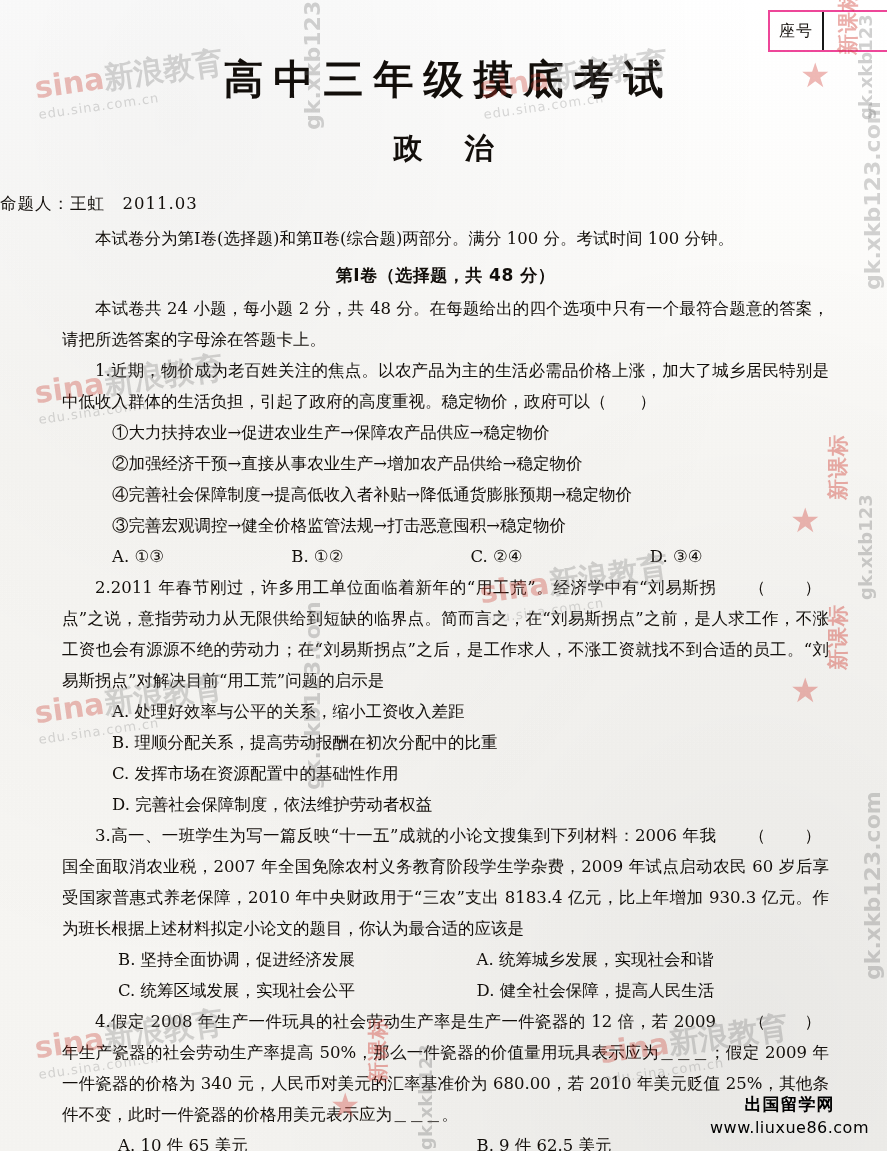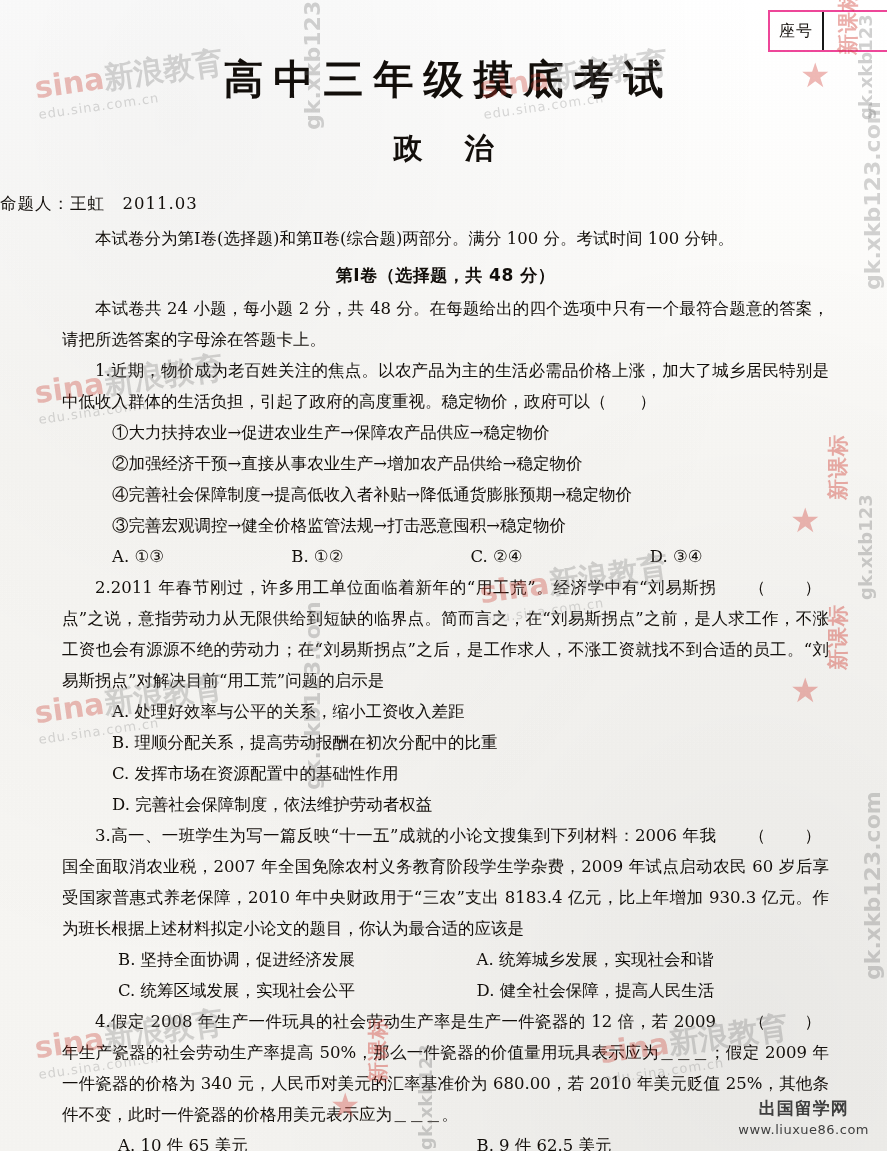--- a/index.html
+++ b/index.html
@@ -189,24 +189,24 @@
     font-size: 34px;
   }
 
   
   .footer-mark {
     position: absolute;
     right: 18px;
     bottom: 14px;
     text-align: center;
     font-family: "DejaVu Sans", "Liberation Sans", sans-serif;
-    color: #404040;
+    color: #000000;
   }
   .footer-mark .fm1 { font-size: 17px; font-weight: bold; letter-spacing: 1px; }
-  .footer-mark .fm2 { font-size: 13px; letter-spacing: .5px; margin-top: 2px; }
+  .footer-mark .fm2 { font-size: 16px; letter-spacing: .5px; margin-top: 2px; }
 </style>
 </head>
 <body>
 
 <div class="paper"></div>
 
 <div class="content">
 
   <div class="seat-box">
     <div class="seat-label">座号</div>

